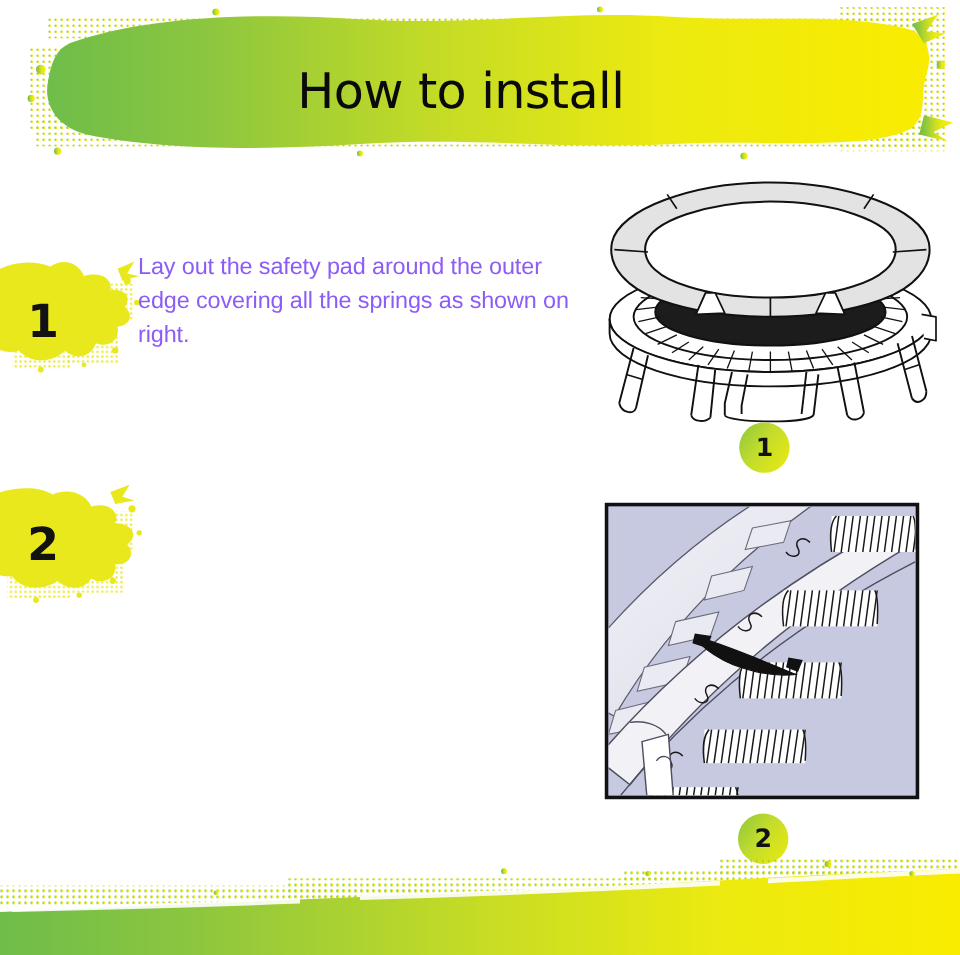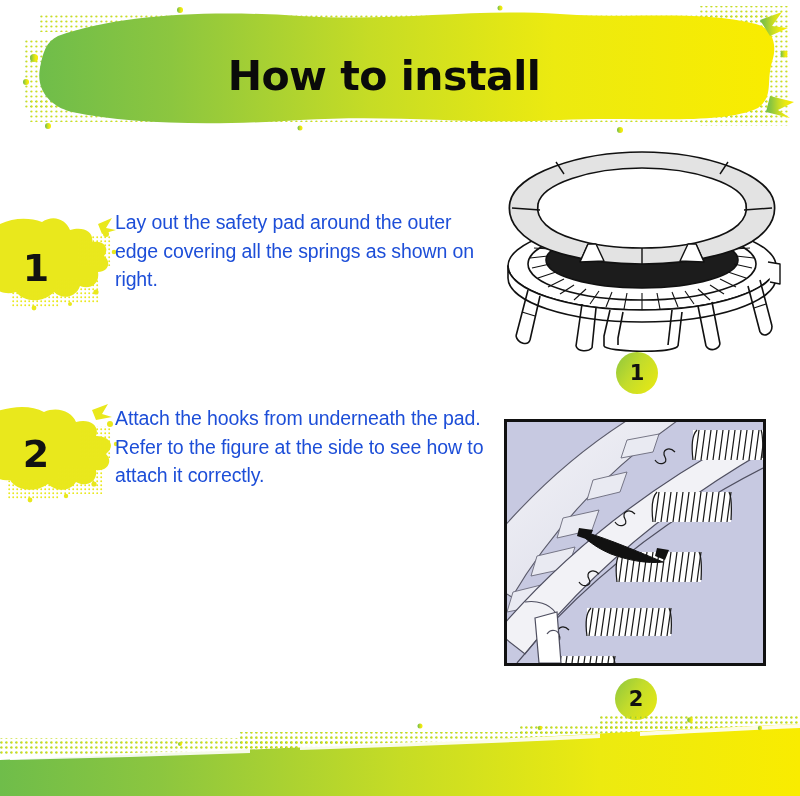--- a/index.html
+++ b/index.html
@@ -24,21 +24,21 @@
   }
   .header-band svg { display: block; width: 800px; height: 150px; }
 
   .page-title {
     position: absolute;
     left: 0; top: 50px;
     width: 768px;
     text-align: center;
     font-size: 41px;
     line-height: 52px;
-    font-weight: bold;
+    font-weight: normal;
     letter-spacing: -0.5px;
     color: #0a0a0a;
     font-family: "DejaVu Sans", sans-serif;
     white-space: nowrap;
   }
 
   
   .step {
     position: absolute;
     left: 0;
@@ -69,21 +69,21 @@
 
   .step-body {
     position: absolute;
     left: 115px; top: 0;
     width: 375px;
   }
   .step-para {
     margin: 0;
     font-size: 19.5px;
     line-height: 28.5px;
-    color: #1d4ed8;
+    color: #8b5cf6;
     letter-spacing: -0.1px;
   }
   .step-para + .step-para { margin-top: 28px; }
 
   
   #figure-1 {
     position: absolute;
     left: 492px; top: 140px;
     width: 300px; height: 212px;
   }
@@ -239,21 +239,20 @@
         <circle cx="116" cy="40" r="2.2"></circle>
         <circle cx="94" cy="80" r="2.6"></circle>
         <circle cx="66" cy="92" r="2.2"></circle>
         <circle cx="30" cy="96" r="2.4"></circle>
         <path d="M92,6 l16,-6 -6,10 10,3 -16,3 z"></path>
       </g>
     </svg>
   </div>
   <div class="step-number">2</div>
   <div class="step-body">
-    <p class="step-para">Attach the hooks from underneath the pad. Refer to the figure at the side to see how to attach it correctly.</p>
   </div>
 </div>
 
 <div id="figure-1">
   <svg viewBox="0 0 300 212" aria-hidden="true">
     <g stroke="#111111" stroke-width="1.6" stroke-linejoin="round" fill="none">
 
       <ellipse cx="150" cy="126" rx="134" ry="44" fill="#ffffff"></ellipse>
 
       <path d="M16,126 C16,150 76,170 150,170 C224,170 284,150 284,126

